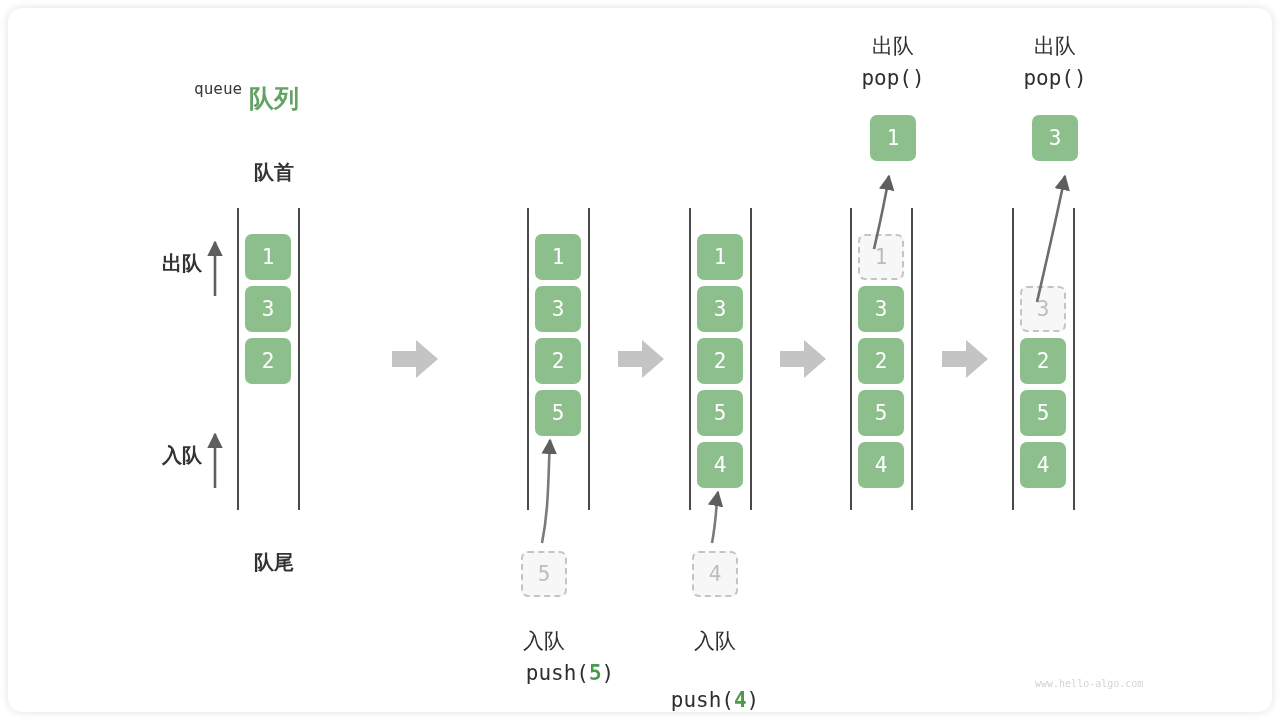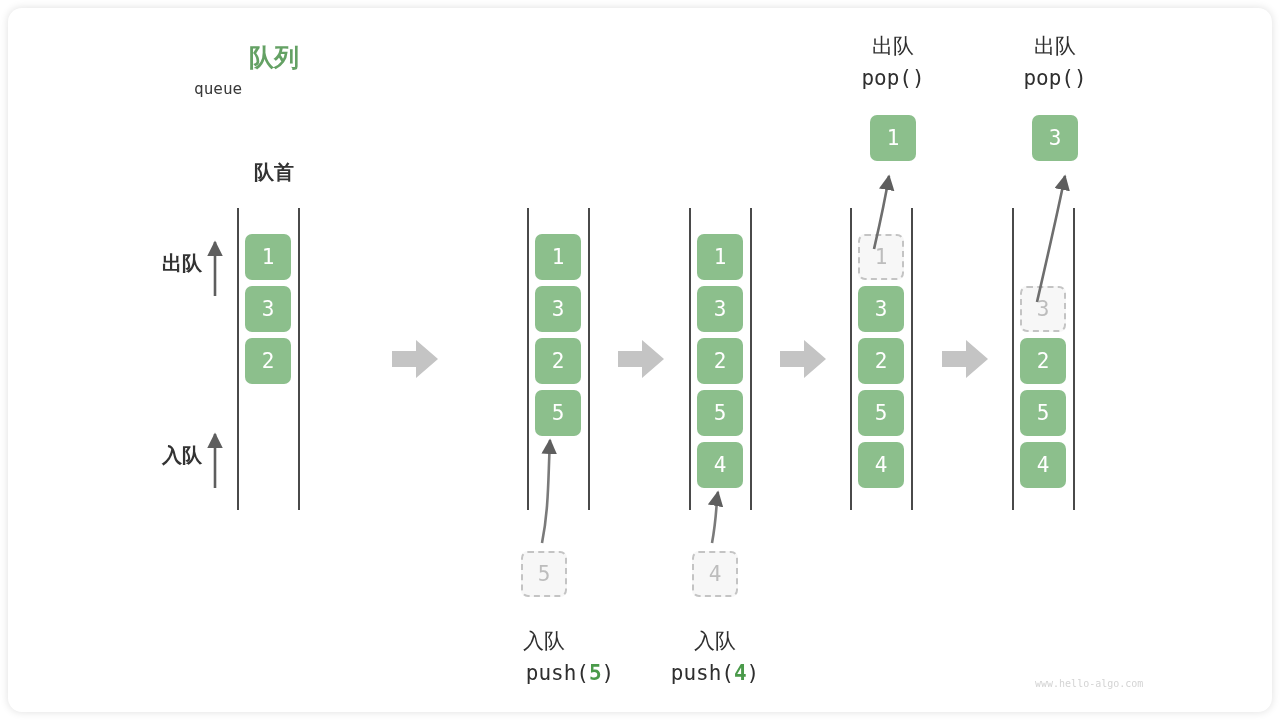--- a/index.html
+++ b/index.html
@@ -27,20 +27,21 @@
   .abs { position: absolute; }
 
   
   .title-cn {
     font-family: Liberation Mono, monospace;
     font-weight: bold;
     font-size: 25px;
     color: #64a164;
     text-align: center;
     white-space: nowrap;
+    margin-top: 41px;
   }
   .title-en {
     font-family: "DejaVu Sans Mono", monospace;
     font-size: 16px;
     color: #3a3a3a;
     text-align: left;
     white-space: nowrap;
   }
   .label-bold {
     font-family: "Liberation Sans", sans-serif;
@@ -114,20 +115,21 @@
 </style>
 </head>
 <body>
 
 <div id="card">
 
   <div class="abs title-cn" style="left:186px; top:33px; width:160px;">队列</div>
   <div class="abs title-en" style="left:186px; top:71px; width:160px;">queue</div>
 
   <div class="abs label-bold" style="left:186px; top:151px; width:160px;">队首</div>
+  <div class="abs label-bold" style="left:186px; top:541px; width:160px;">队尾</div>
 
   <div class="abs label-bold" style="left:138px; top:242px; width:72px;">出队</div>
   <div class="abs label-bold" style="left:138px; top:434px; width:72px;">入队</div>
 
   <div class="abs">
     <div class="rail" style="left:229px; top:200px; height:302px;"></div>
     <div class="rail" style="left:290px; top:200px; height:302px;"></div>
     <div class="cell filled" style="left:237px; top:226px;">1</div>
     <div class="cell filled" style="left:237px; top:278px;">3</div>
     <div class="cell filled" style="left:237px; top:330px;">2</div>
@@ -148,21 +150,21 @@
   <div class="abs">
     <div class="rail" style="left:681px; top:200px; height:302px;"></div>
     <div class="rail" style="left:742px; top:200px; height:302px;"></div>
     <div class="cell filled" style="left:689px; top:226px;">1</div>
     <div class="cell filled" style="left:689px; top:278px;">3</div>
     <div class="cell filled" style="left:689px; top:330px;">2</div>
     <div class="cell filled" style="left:689px; top:382px;">5</div>
     <div class="cell filled" style="left:689px; top:434px;">4</div>
     <div class="cell ghost" style="left:684px; top:543px;">4</div>
     <div class="abs op-cn" style="left:637px; top:619px; width:140px;">入队</div>
-    <div class="abs op-code" style="left:637px; top:653px; width:140px;"><span>push(</span><span class="val">4</span><span>)</span></div>
+    <div class="abs op-code" style="left:637px; top:680px; width:140px;"><span>push(</span><span class="val">4</span><span>)</span></div>
   </div>
 
   <div class="abs">
     <div class="rail" style="left:842px; top:200px; height:302px;"></div>
     <div class="rail" style="left:903px; top:200px; height:302px;"></div>
     <div class="cell ghost" style="left:850px; top:226px;">1</div>
     <div class="cell filled" style="left:850px; top:278px;">3</div>
     <div class="cell filled" style="left:850px; top:330px;">2</div>
     <div class="cell filled" style="left:850px; top:382px;">5</div>
     <div class="cell filled" style="left:850px; top:434px;">4</div>

